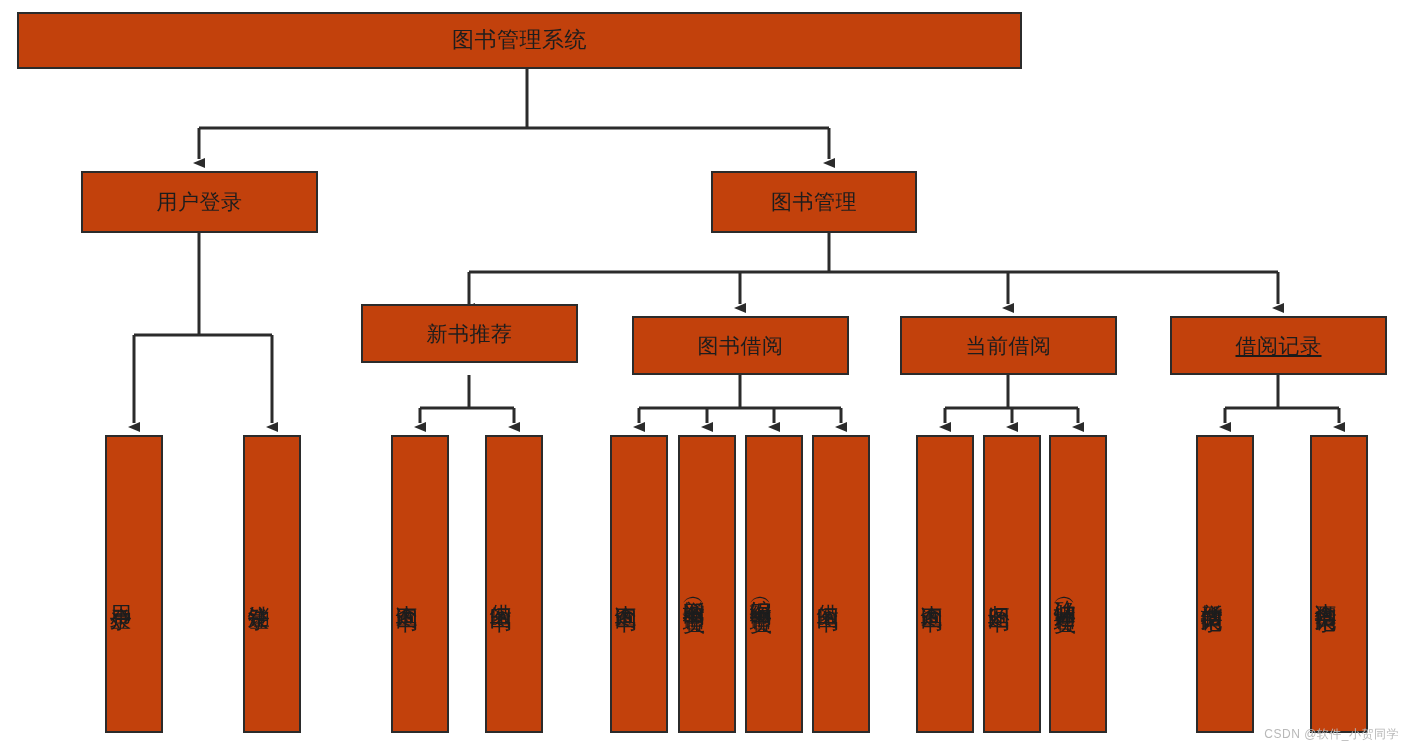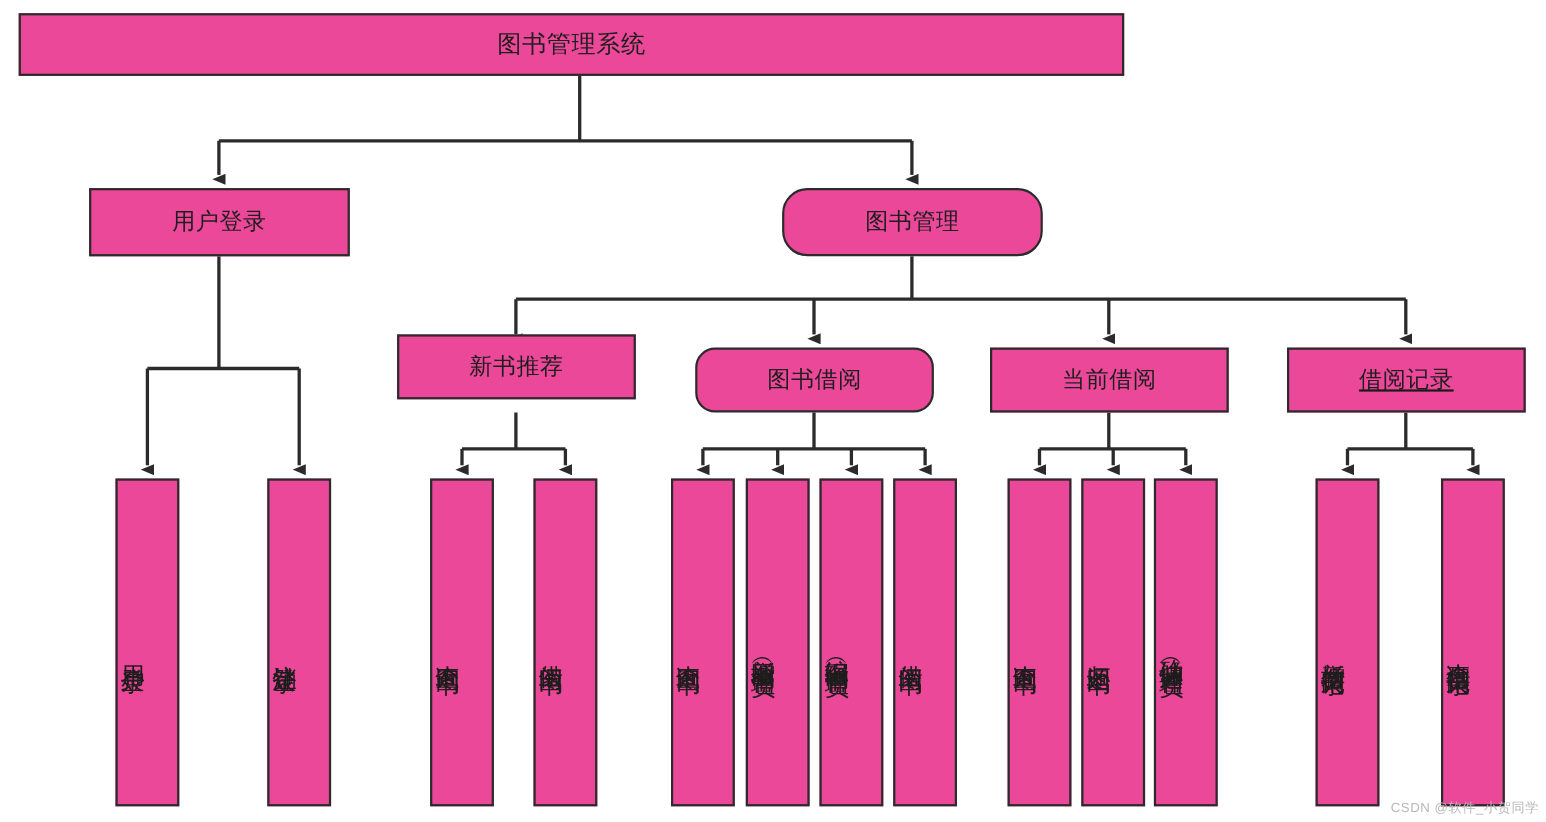--- a/index.html
+++ b/index.html
@@ -23,21 +23,21 @@
     position: absolute;
     left: 0;
     top: 0;
     width: 1405px;
     height: 747px;
     pointer-events: none;
   }
   .node {
     position: absolute;
     box-sizing: border-box;
-    background: #ec4899;
+    background: #c2410c;
     border: 2px solid #2b2b2b;
     display: flex;
     align-items: center;
     justify-content: center;
     text-align: center;
     z-index: 2;
   }
   .node .label {
     font-size: 21px;
     line-height: 1.12;
@@ -125,28 +125,28 @@
     </g>
   </svg>
 
   <div class="node root" id="n-root" style="left: 17px; top: 12px; width: 1005px; height: 57px;">
     <span class="label">图书管理系统</span>
   </div>
 
   <div class="node" id="n-l2-0" style="left: 81px; top: 171px; width: 237px; height: 62px;">
     <span class="label">用户登录</span>
   </div>
-  <div class="node" id="n-l2-1" style="left: 711px; top: 171px; width: 237px; height: 62px; border-radius: 23px;">
+  <div class="node" id="n-l2-1" style="left: 711px; top: 171px; width: 206px; height: 62px;">
     <span class="label">图书管理</span>
   </div>
 
   <div class="node" id="n-l3-0" style="left: 361px; top: 304px; width: 217px; height: 59px;">
     <span class="label">新书推荐</span>
   </div>
-  <div class="node" id="n-l3-1" style="left: 632px; top: 316px; width: 217px; height: 59px; border-radius: 18px;">
+  <div class="node" id="n-l3-1" style="left: 632px; top: 316px; width: 217px; height: 59px;">
     <span class="label">图书借阅</span>
   </div>
   <div class="node" id="n-l3-2" style="left: 900px; top: 316px; width: 217px; height: 59px;">
     <span class="label">当前借阅</span>
   </div>
   <div class="node" id="n-l3-3" style="left: 1170px; top: 316px; width: 217px; height: 59px; text-decoration: underline;">
     <span class="label">借阅记录</span>
   </div>
 
   <div class="node vertical" id="n-lf-0" style="left: 105px; top: 435px; width: 58px; height: 298px;">

